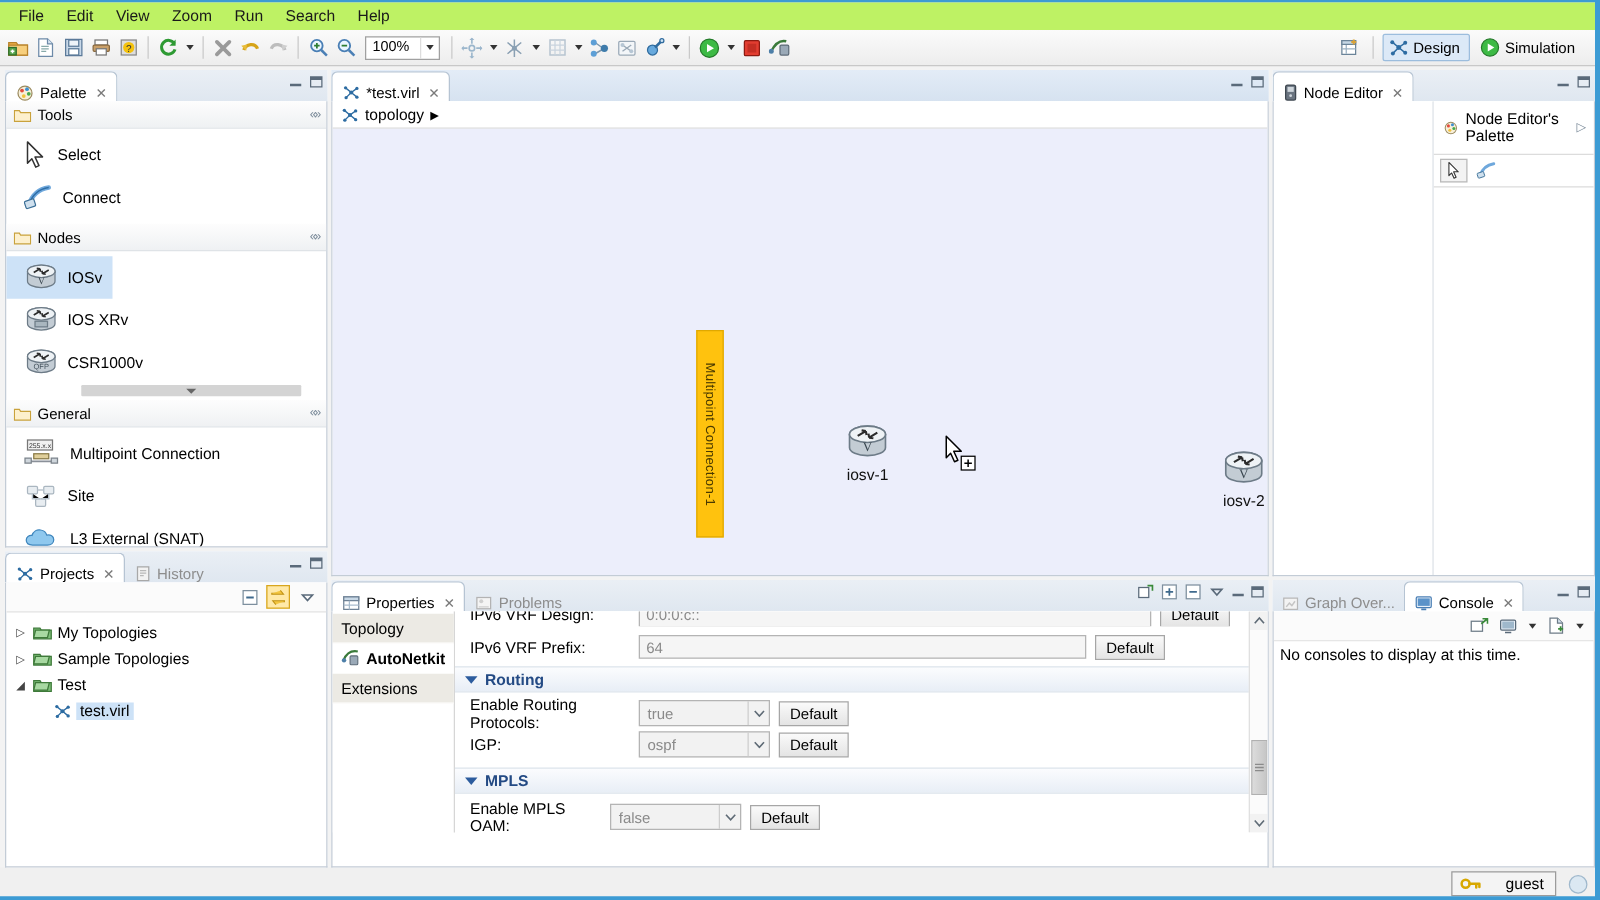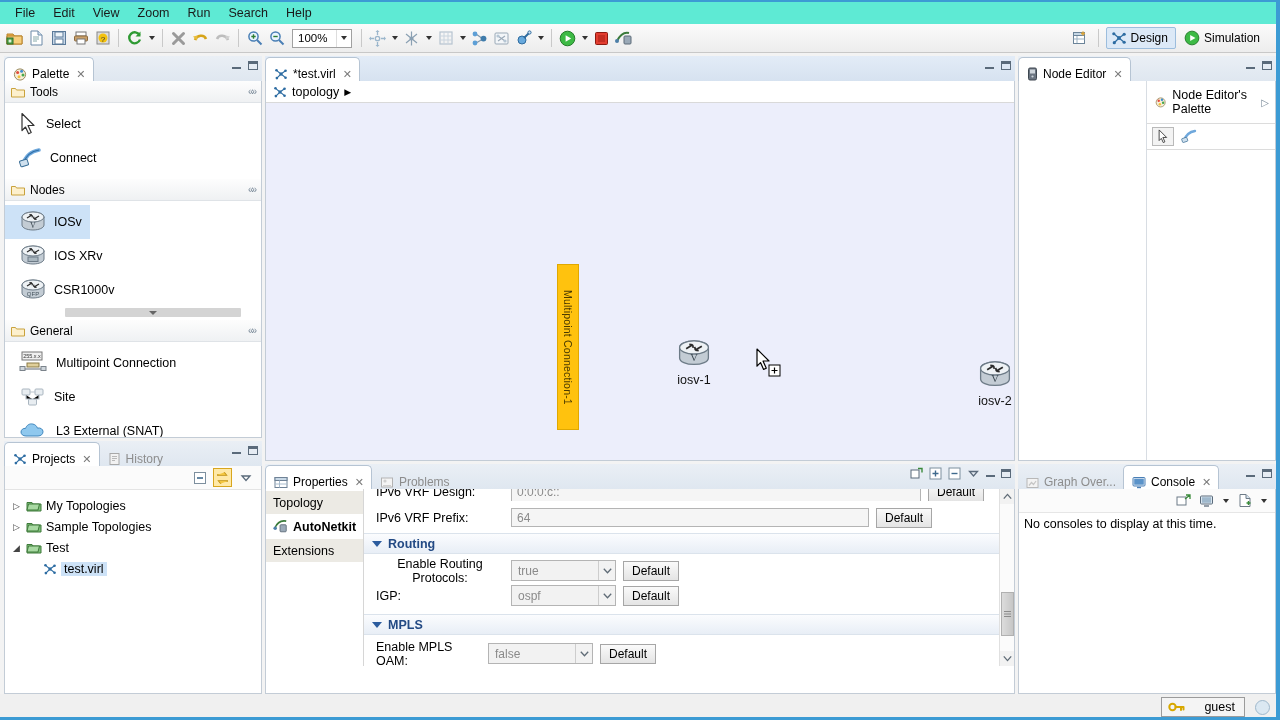--- a/index.html
+++ b/index.html
@@ -12,21 +12,21 @@
     position:relative;
   }
   .app { position:absolute; inset:0; background:#f3f3f3; display:flex; flex-direction:column; }
 
   
   .frame-edge-top { height:2px; background:#3c9bd4; }
   .frame-edge-right { position:absolute; right:0; top:0; bottom:0; width:4px; background:#3c9bd4; }
   .frame-edge-bottom { position:absolute; left:0; right:0; bottom:0; height:3px; background:#3c9bd4; }
 
   
-  .menubar { height:22px; display:flex; align-items:center; padding-left:6px; background:#5eead4; }
+  .menubar { height:22px; display:flex; align-items:center; padding-left:6px; background:#bef264; }
   .menu-item { padding:2px 9px; font-size:12.5px; color:#1a1a1a; cursor:default; }
 
   
   .toolbar { height:29px; display:flex; align-items:center; gap:1px; padding:0 4px;
              background:linear-gradient(#fbfbfb,#ededed); border-bottom:1px solid #c8c8c8; }
   .tb { width:21px; height:21px; display:flex; align-items:center; justify-content:center;
         border:1px solid transparent; border-radius:2px; cursor:default; }
   .tb-sep { width:1px; height:18px; background:#c9c9c9; margin:0 4px; }
   .tb-arrow { width:11px; height:20px; display:flex; align-items:center; justify-content:center; cursor:default;}
   .caret { width:0;height:0;border-left:3.5px solid transparent;border-right:3.5px solid transparent;border-top:4px solid #333; }
@@ -766,21 +766,21 @@
               <div class="prow" style="margin-top:4px;">
                 <div class="plabel">IPv6 VRF Prefix:</div>
                 <div class="pinput" style="width:358px;">64</div>
                 <div class="dbtn">Default</div>
               </div>
 
               <div class="sectionbar">
                 <div class="tri"></div>
                 <span>Routing</span>
               </div>
-              <div class="prow" style="margin-top:4px;text-align:center;">
+              <div class="prow" style="margin-top:4px;">
                 <div class="plabel">Enable Routing Protocols:</div>
                 <div class="pselect" style="width:105px;">
                   <span>true</span>
                   <span class="cb">
                       <svg width="9" height="6" viewBox="0 0 9 6">
                         <path d="M.8.8l3.7 4 3.7-4" stroke="#5f6b76" stroke-width="1.3" fill="none"></path>
                       </svg>
                     </span>
                 </div>
                 <div class="dbtn">Default</div>

